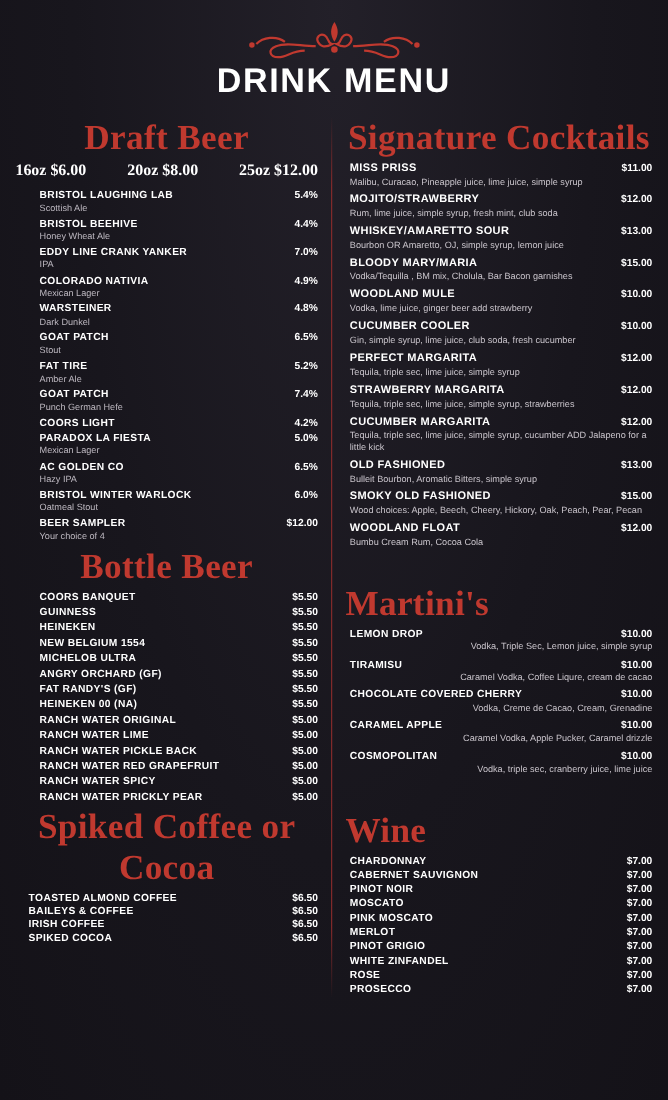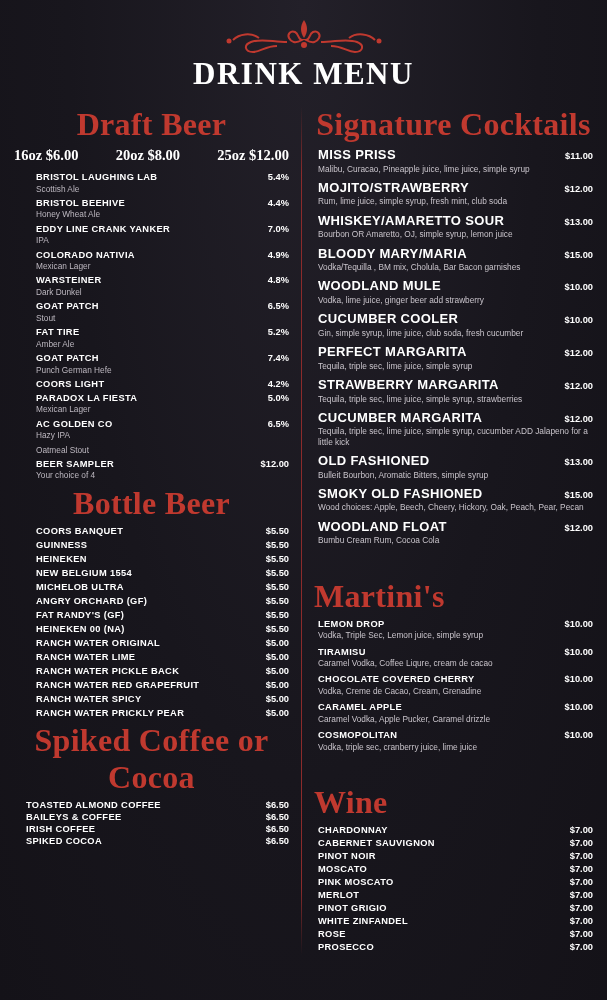--- a/index.html
+++ b/index.html
@@ -29,21 +29,21 @@
     padding-top: 14px;
   }
   .flourish {
     height: 44px;
     display: flex;
     align-items: center;
     justify-content: center;
   }
   .flourish svg { display: block; }
   .menu-title {
-    font-family: Liberation Serif, serif;
+    font-family: Liberation Sans, sans-serif;
     font-size: 31px;
     letter-spacing: 1.5px;
     font-weight: 700;
     color: #ffffff;
     margin-top: -2px;
   }
   
   .columns {
     display: flex;
     padding: 10px 12px 0 12px;
@@ -116,22 +116,22 @@
     color: #c9c4cb;
     margin-top: 1.5px;
     line-height: 1.25;
   }
   .draft .item { margin-bottom: 4px; padding-left: 24px; }
   .draft .item-name { font-size: 9.3px; }
   .draft .item-desc { color: #bdb8c0; }
   .bottle .item, .seltzer .item { padding-left: 24px; margin-bottom: 4px; }
   .spiked .item { padding-left: 14px; margin-bottom: 2px; }
   .cocktail .item { margin-bottom: 6px; padding-left: 6px; }
-  .cocktail .item-name { font-size: 13px; }
-  .martini .item { margin-bottom: 6px; padding-left: 6px; }
+  .cocktail .item-name { font-size: 10px; }
+  .martini .item { margin-bottom: 6px; padding-left: 6px; text-align: right; }
   .wine .item { margin-bottom: 3px; padding-left: 6px; }
   .wine .item-name { font-size: 9.3px; }
   .tight { margin-bottom: 2px; }
 </style>
 </head>
 <body>
 
 <div class="page">
 
   <div class="header">
@@ -236,20 +236,24 @@
           <div class="item-desc">Mexican Lager</div>
         </div>
         <div class="item">
           <div class="item-line">
             <span class="item-name">AC GOLDEN CO</span>
             <span class="item-price">6.5%</span>
           </div>
           <div class="item-desc">Hazy IPA</div>
         </div>
         <div class="item">
+          <div class="item-line">
+            <span class="item-name">BRISTOL WINTER WARLOCK</span>
+            <span class="item-price">6.0%</span>
+          </div>
           <div class="item-desc">Oatmeal Stout</div>
         </div>
         <div class="item">
           <div class="item-line">
             <span class="item-name">BEER SAMPLER</span>
             <span class="item-price">$12.00</span>
           </div>
           <div class="item-desc">Your choice of 4</div>
         </div>
       </div>

